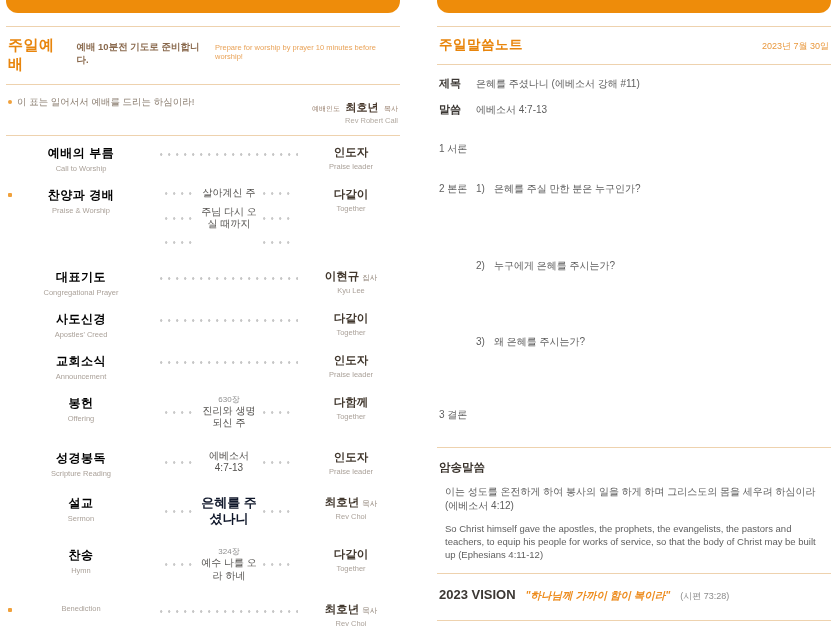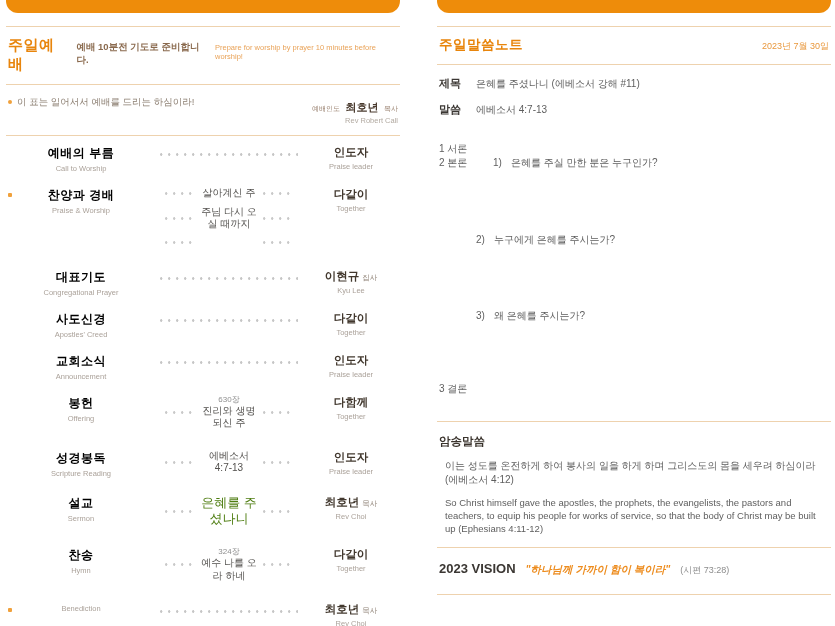--- a/index.html
+++ b/index.html
@@ -39,36 +39,36 @@
   .dotline{height:9px;margin-top:5px;
     background:radial-gradient(circle at 1.2px 4.5px,#c6c6c6 1px,transparent 1.5px) repeat-x;
     background-size:8px 9px;}
   .centry{display:flex;align-items:center;margin-bottom:6px;min-height:12px;}
   .dgroup{width:30px;height:9px;flex:none;margin:0 5px;
     background:radial-gradient(circle at 1.2px 4.5px,#c9c9c9 1px,transparent 1.5px) repeat-x;
     background-size:8px 9px;}
   .ctext{flex:1;text-align:center;line-height:1.25;}
   .cnum{font-size:8px;color:#8f8f8f;}
   .cmain{font-size:10px;color:#53514e;}
-  .cbig{font-size:13px;font-weight:normal;color:#4d7c0f;}
+  .cbig{font-size:13px;font-weight:bold;color:#0f172a;}
   .wrole{text-align:center;}
   .rkr{font-size:11.5px;font-weight:bold;color:#42382e;}
   .rsuffix{font-size:7.5px;color:#8f8276;font-weight:normal;}
   .ren{font-size:7.5px;color:#aba29a;margin-top:2px;}
 
   
   .rh{display:flex;justify-content:space-between;align-items:baseline;padding:9px 2px 10px;}
   .rh-title{color:#e8850c;font-weight:bold;font-size:13.5px;letter-spacing:0.5px;}
   .rh-date{color:#e9983d;font-size:9px;}
   .mrow{display:flex;margin:11px 2px 0;align-items:baseline;}
   .mlabel{width:37px;flex:none;font-weight:bold;font-size:11px;color:#3b3733;}
   .mval{font-size:10px;color:#5e5e5e;}
   .sec{font-size:10px;color:#5e5e5e;margin-left:2px;}
   .sec-intro{margin-top:25px;}
-  .bodyrow{display:flex;align-items:baseline;gap:17px;}
+  .bodyrow{display:flex;margin-top:26px;align-items:baseline;}
   .seclabel{width:37px;flex:none;font-size:10px;color:#5e5e5e;margin-left:2px;}
   .q{font-size:10px;color:#5e5e5e;}
   .qnum{margin-right:9px;}
   .q-indent{margin-left:39px;}
   .q2{margin-top:63px;}
   .q3{margin-top:62px;}
   .sec-conc{margin-top:59px;}
   .hr-mem{margin-top:25px;}
   .memtitle{font-weight:bold;font-size:11.5px;color:#3a332c;margin:12px 0 10px;padding-left:2px;}
   .memkr{font-size:10px;color:#5e5e5e;margin:0 0 10px 8px;}

